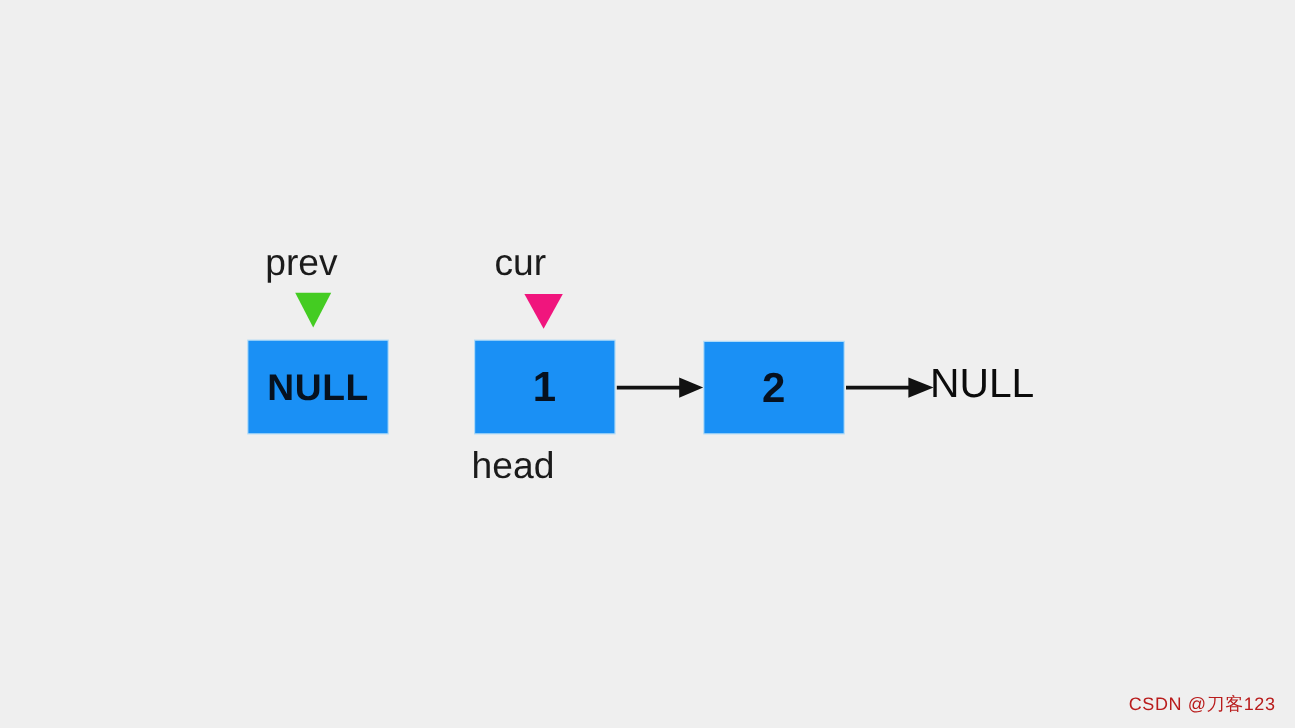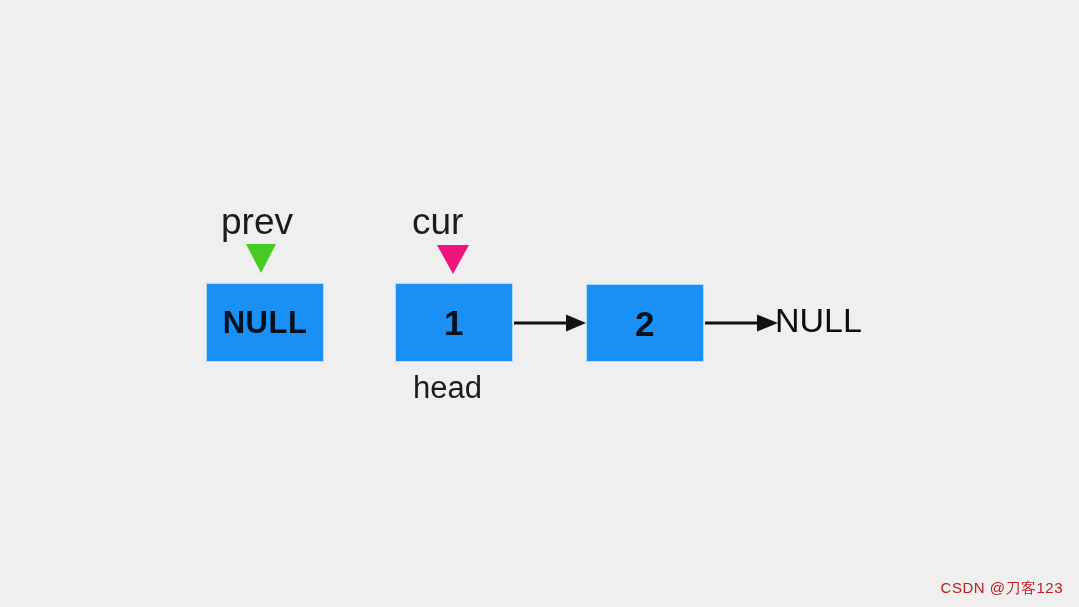--- a/index.html
+++ b/index.html
@@ -40,21 +40,21 @@
   #node-two .node-value  { font-size: 35px; }
 
   #node-null { left: 207px; top: 284px; width: 116px; height: 77px; }
   #node-one  { left: 396px; top: 284px; width: 116px; height: 77px; }
   #node-two  { left: 587px; top: 285px; width: 116px; height: 76px; }
 
   
   .pointer-label {
     position: absolute;
     color: #1b1b1b;
-    font-size: 37px;
+    font-size: 31px;
     line-height: 1;
     white-space: nowrap;
   }
   #label-prev { left: 221px; top: 203px; }
   #label-cur  { left: 412px; top: 203px; }
 
   
   .caret {
     position: absolute;
     width: 0;
@@ -69,21 +69,21 @@
   #caret-cur {
     left: 437px; top: 245px;
     border-left: 16px solid transparent;
     border-right: 16px solid transparent;
     border-top: 29px solid #f0157d;
   }
 
   
   #label-head {
     position: absolute;
-    left: 413px;
+    left: 393px;
     top: 372px;
     color: #1b1b1b;
     font-size: 31px;
     line-height: 1;
     white-space: nowrap;
   }
 
   
   .arrow {
     position: absolute;

